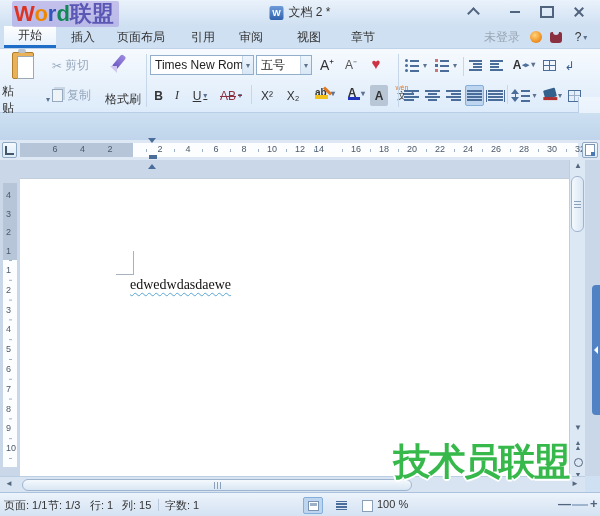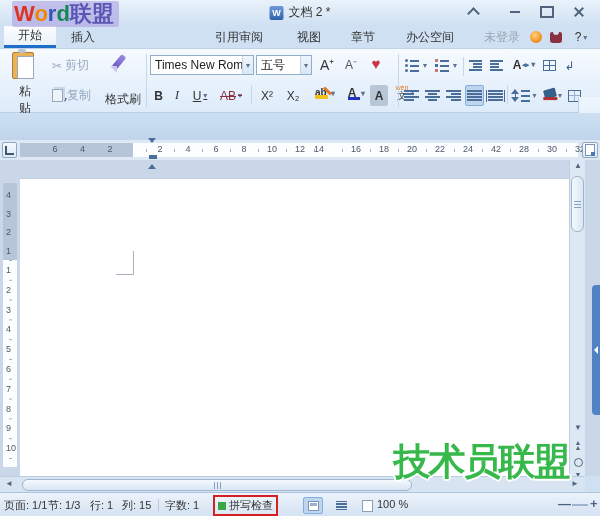--- a/index.html
+++ b/index.html
@@ -177,34 +177,34 @@
       </div>
   </div>
 
   <div class="menubar">
     <div class="mtab sel" style="left:4px;width:52px;">
         <span>开始</span>
       </div>
     <div class="mtab" style="left:60px;width:46px;">
         <span>插入</span>
       </div>
-    <div class="mtab" style="left:193px;width:46px;justify-content:flex-end;">
+    <div class="mtab" style="left:110px;width:62px;">
+        <span>页面布局</span>
+      </div>
+    <div class="mtab" style="left:180px;width:46px;">
         <span>引用</span>
       </div>
     <div class="mtab" style="left:228px;width:46px;">
         <span>审阅</span>
       </div>
     <div class="mtab" style="left:286px;width:46px;">
         <span>视图</span>
       </div>
     <div class="mtab" style="left:340px;width:46px;">
         <span>章节</span>
-      </div>
-    <div class="mtab" style="left:396px;width:68px;">
-        <span>办公空间</span>
       </div>
     <div class="mtab login" style="left:480px;width:44px;">
         <span>未登录</span>
       </div>
     <div class="mtab" style="left:528px;width:16px;">
         <span class="flame"></span>
       </div>
     <div class="mtab" style="left:548px;width:16px;">
         <span class="shirt"></span>
       </div>
@@ -214,21 +214,21 @@
     </div>
   </div>
 
   <div class="ribbon">
 
     <div class="abs" style="left:8px;top:3px;width:36px;height:30px;">
       <span class="clip-back"></span>
       <span class="clip-front"></span>
       <span class="clip-top"></span>
     </div>
-    <div class="rbtn" style="left:19px;top:40px;width:48px;gap:25px;">
+    <div class="rbtn" style="left:2px;top:40px;width:48px;gap:25px;">
       <span>粘贴</span>
         <span class="dda">▾</span>
     </div>
     <div class="rbtn gray" style="left:52px;top:6px;width:54px;justify-content:flex-start;">
       <span style="margin-right:3px;">✂</span>
       <span>剪切</span>
     </div>
     <div class="rbtn gray" style="left:52px;top:36px;width:54px;justify-content:flex-start;">
       <span style="display:inline-block;width:9px;height:11px;border:1px solid #97a9bf;background:#eef3f8;box-shadow:2px -2px 0 #c9d6e3;margin-right:4px;"></span>
       <span>复制</span>
@@ -497,21 +497,21 @@
           <span style="left: 83px;">6</span>
           <span style="left: 111px;">8</span>
           <span style="left: 139px;">10</span>
           <span style="left: 167px;">12</span>
           <span style="left: 186px;">14</span>
           <span style="left: 223px;">16</span>
           <span style="left: 251px;">18</span>
           <span style="left: 279px;">20</span>
           <span style="left: 307px;">22</span>
           <span style="left: 335px;">24</span>
-          <span style="left: 363px;">42</span>
+          <span style="left: 363px;">26</span>
           <span style="left: 391px;">28</span>
           <span style="left: 419px;">30</span>
           <span style="left: 447px;">32</span>
         </div>
       <div class="imark" style="left:128px;top:0;"><span class="tri-d"></span></div>
       <div class="imark" style="left:128px;top:7px;"><span class="tri-u"></span></div>
       <div class="imark" style="left:129px;top:12px;width:8px;height:4px;background:#4a6d99;"></div>
     </div>
   </div>
   <div class="rulicon">
@@ -535,20 +535,21 @@
           <span style="top: 109px;">6</span>
           <span style="top: 128.8px;">7</span>
           <span style="top: 148.6px;">8</span>
           <span style="top: 168.4px;">9</span>
           <span style="top: 188.2px;">10</span>
         </div>
     </div>
     <div class="page">
       <span class="cmark-v"></span>
       <span class="cmark-h"></span>
+      <span class="doctext">edwedwdasdaewe</span>
     </div>
   </div>
 
   <div class="vscroll">
     <div class="sbtn" style="top:2px;">
         <span class="arrowchar">▲</span>
       </div>
     <div class="vthumb">
         <i></i>
         <i></i>
@@ -591,24 +592,20 @@
       </div>
   </div>
 
   <div class="statusbar">
     <span class="sitem" style="left:4px;">页面: 1/1</span>
     <span class="sitem" style="left:48px;">节: 1/3</span>
     <span class="sitem" style="left:90px;">行: 1</span>
     <span class="sitem" style="left:122px;">列: 15</span>
     <span class="sitem" style="left:158px;width:1px;height:12px;background:#b9c9dc;top:6px;"></span>
     <span class="sitem" style="left:165px;">字数: 1</span>
-    <div class="redbox">
-      <span class="greensq"></span>
-      <span>拼写检查</span>
-    </div>
     <div class="viewic pressed" style="left:303px;">
         <span class="vi-page">
           <i></i>
         </span>
       </div>
     <div class="viewic" style="left:331px;">
         <span class="vi-lines">
           <i></i>
           <i></i>
           <i></i>

